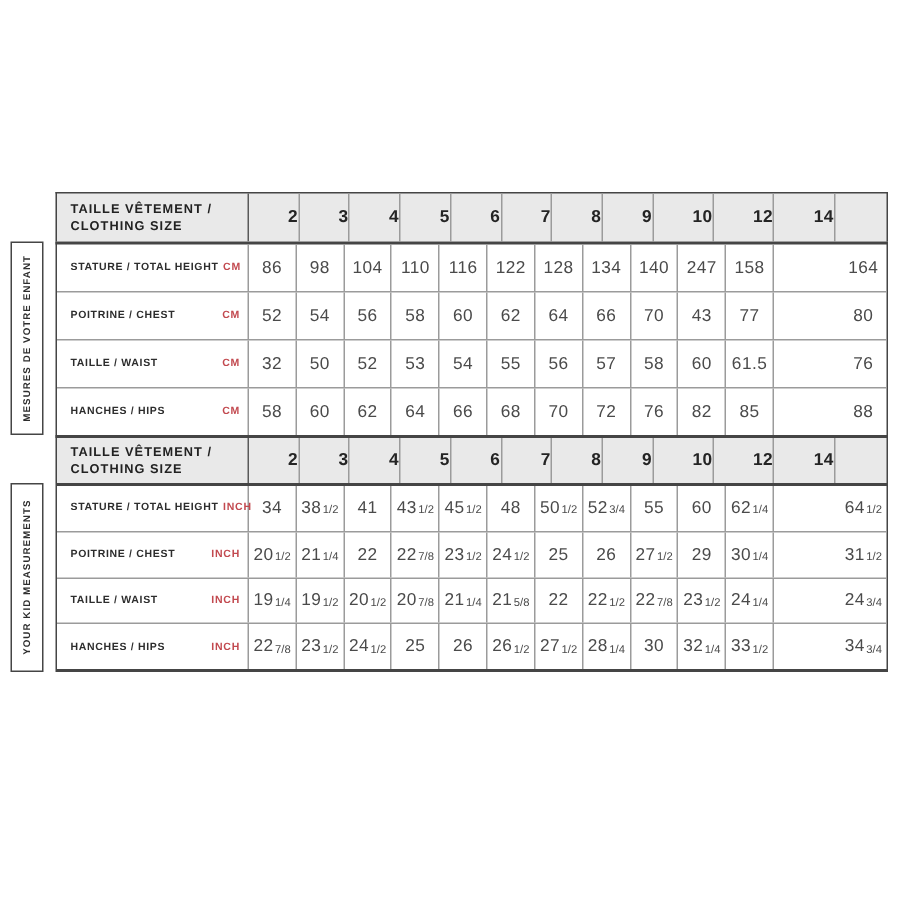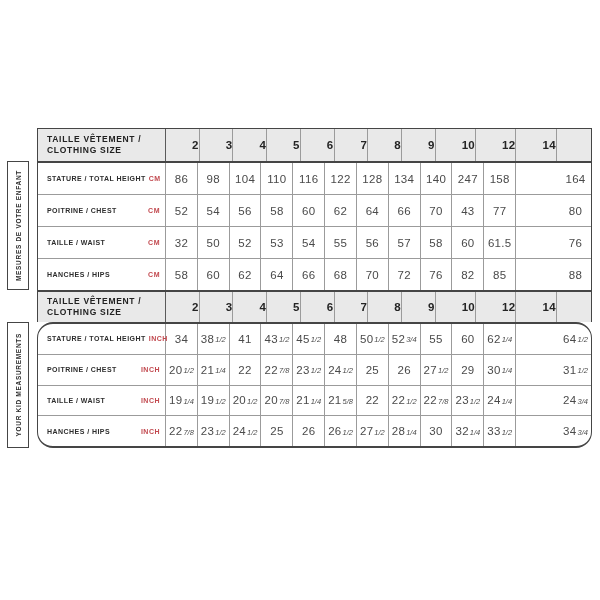--- a/index.html
+++ b/index.html
@@ -54,21 +54,21 @@
   .hcell:last-child{border-right:0;margin-left:38px;}
 
   
   .section{
     position:absolute;left:37px;width:555px;
     border:1px solid var(--frame);
     border-top:2px solid var(--frame);
     box-sizing:border-box;display:flex;flex-direction:column;background:#fff;
   }
   .sec1{top:161px;height:129px;border-bottom:0;}
-  .sec2{top:322px;height:126px;border-bottom:2px solid var(--frame);border-radius:16px;}
+  .sec2{top:322px;height:126px;border-bottom:2px solid var(--frame);}
   .mrow{display:flex;flex:1;border-top:1px solid var(--grid);box-sizing:border-box;}
   .mrow:first-child{border-top:0;text-align:right;}
   .rlabel{
     width:128px;flex:none;box-sizing:border-box;
     display:flex;align-items:center;justify-content:space-between;
     padding:0 5px 0 9px;border-right:1px solid var(--grid);
   }
   .lab{
     font-size:7px;font-weight:bold;letter-spacing:.45px;color:var(--label-ink);
     white-space:nowrap;
@@ -76,21 +76,21 @@
   .unit{
     font-size:7px;font-weight:bold;letter-spacing:.5px;color:var(--red);
     white-space:nowrap;margin-left:3px;
   }
   .cell{
     flex:1;display:flex;align-items:center;justify-content:center;
     border-right:1px solid var(--grid);box-sizing:border-box;
     font-size:11.5px;color:var(--num-ink);letter-spacing:.3px;white-space:nowrap;
   }
   .cell:last-child{border-right:0;padding-left:44px;}
-  .fr{font-size:7.5px;margin-left:1px;position:relative;top:1px;letter-spacing:0;font-style:italic;}
+  .fr{font-size:7.5px;margin-left:1px;position:relative;top:1px;letter-spacing:0;}
 </style>
 </head>
 <body>
 
 <div class="stage">
 
   <div class="vbox vbox1">
     <span class="vtext">MESURES DE VOTRE ENFANT</span>
   </div>
 

